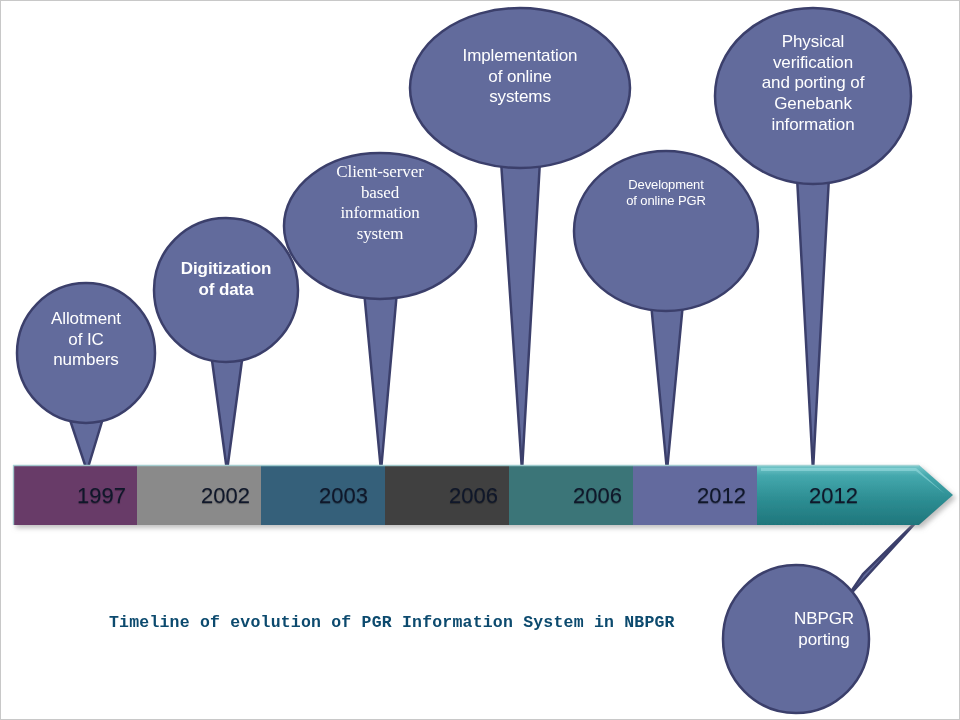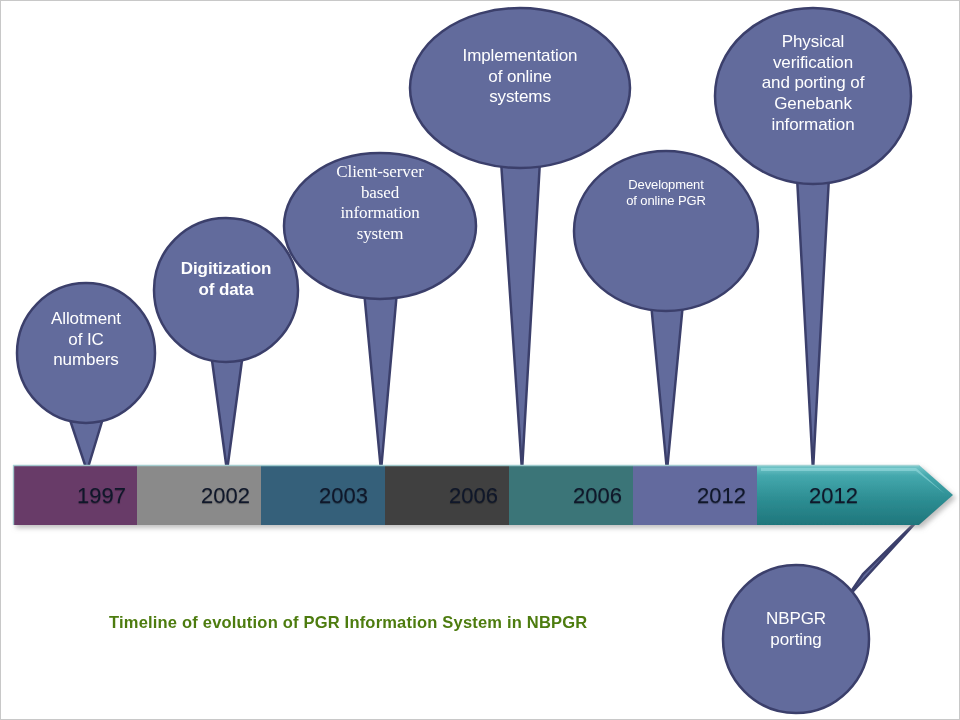--- a/index.html
+++ b/index.html
@@ -42,22 +42,22 @@
     font-size: 22px;
     font-family: "Liberation Sans", sans-serif;
     text-shadow: 0 1px 1px rgba(0,0,0,0.35);
   }
   #caption {
     position: absolute;
     left: 108px;
     top: 612px;
     font-size: 16.5px;
     font-weight: bold;
-    color: #4d7c0f;
-    font-family: Liberation Sans, sans-serif;
+    color: #0c4a6e;
+    font-family: Liberation Mono, monospace;
     white-space: nowrap;
     letter-spacing: 0.2px;
   }
 </style>
 </head>
 <body>
 
 <div id="canvas">
 
   <svg id="diagram-svg" viewBox="0 0 960 720">
@@ -134,21 +134,21 @@
       <div>Development</div>
       <div>of online PGR</div>
     </div>
   <div class="balloon-text" style="left: 714px; top: 31px; width: 196px; font-size: 17px;">
       <div>Physical</div>
       <div>verification</div>
       <div>and porting of</div>
       <div>Genebank</div>
       <div>information</div>
     </div>
-  <div class="balloon-text" style="left: 722px; top: 608px; width: 146px; font-size: 17px;">
+  <div class="balloon-text" style="left: 722px; top: 608px; width: 146px; font-size: 17px; padding-left: 28px;">
       <div>NBPGR</div>
       <div>porting</div>
     </div>
 
   <div class="year-label" style="left:45px; top:482px; width:80px;">1997</div>
   <div class="year-label" style="left:169px; top:482px; width:80px;">2002</div>
   <div class="year-label" style="left:287px; top:482px; width:80px;">2003</div>
   <div class="year-label" style="left:417px; top:482px; width:80px;">2006</div>
   <div class="year-label" style="left:541px; top:482px; width:80px;">2006</div>
   <div class="year-label" style="left:665px; top:482px; width:80px;">2012</div>

